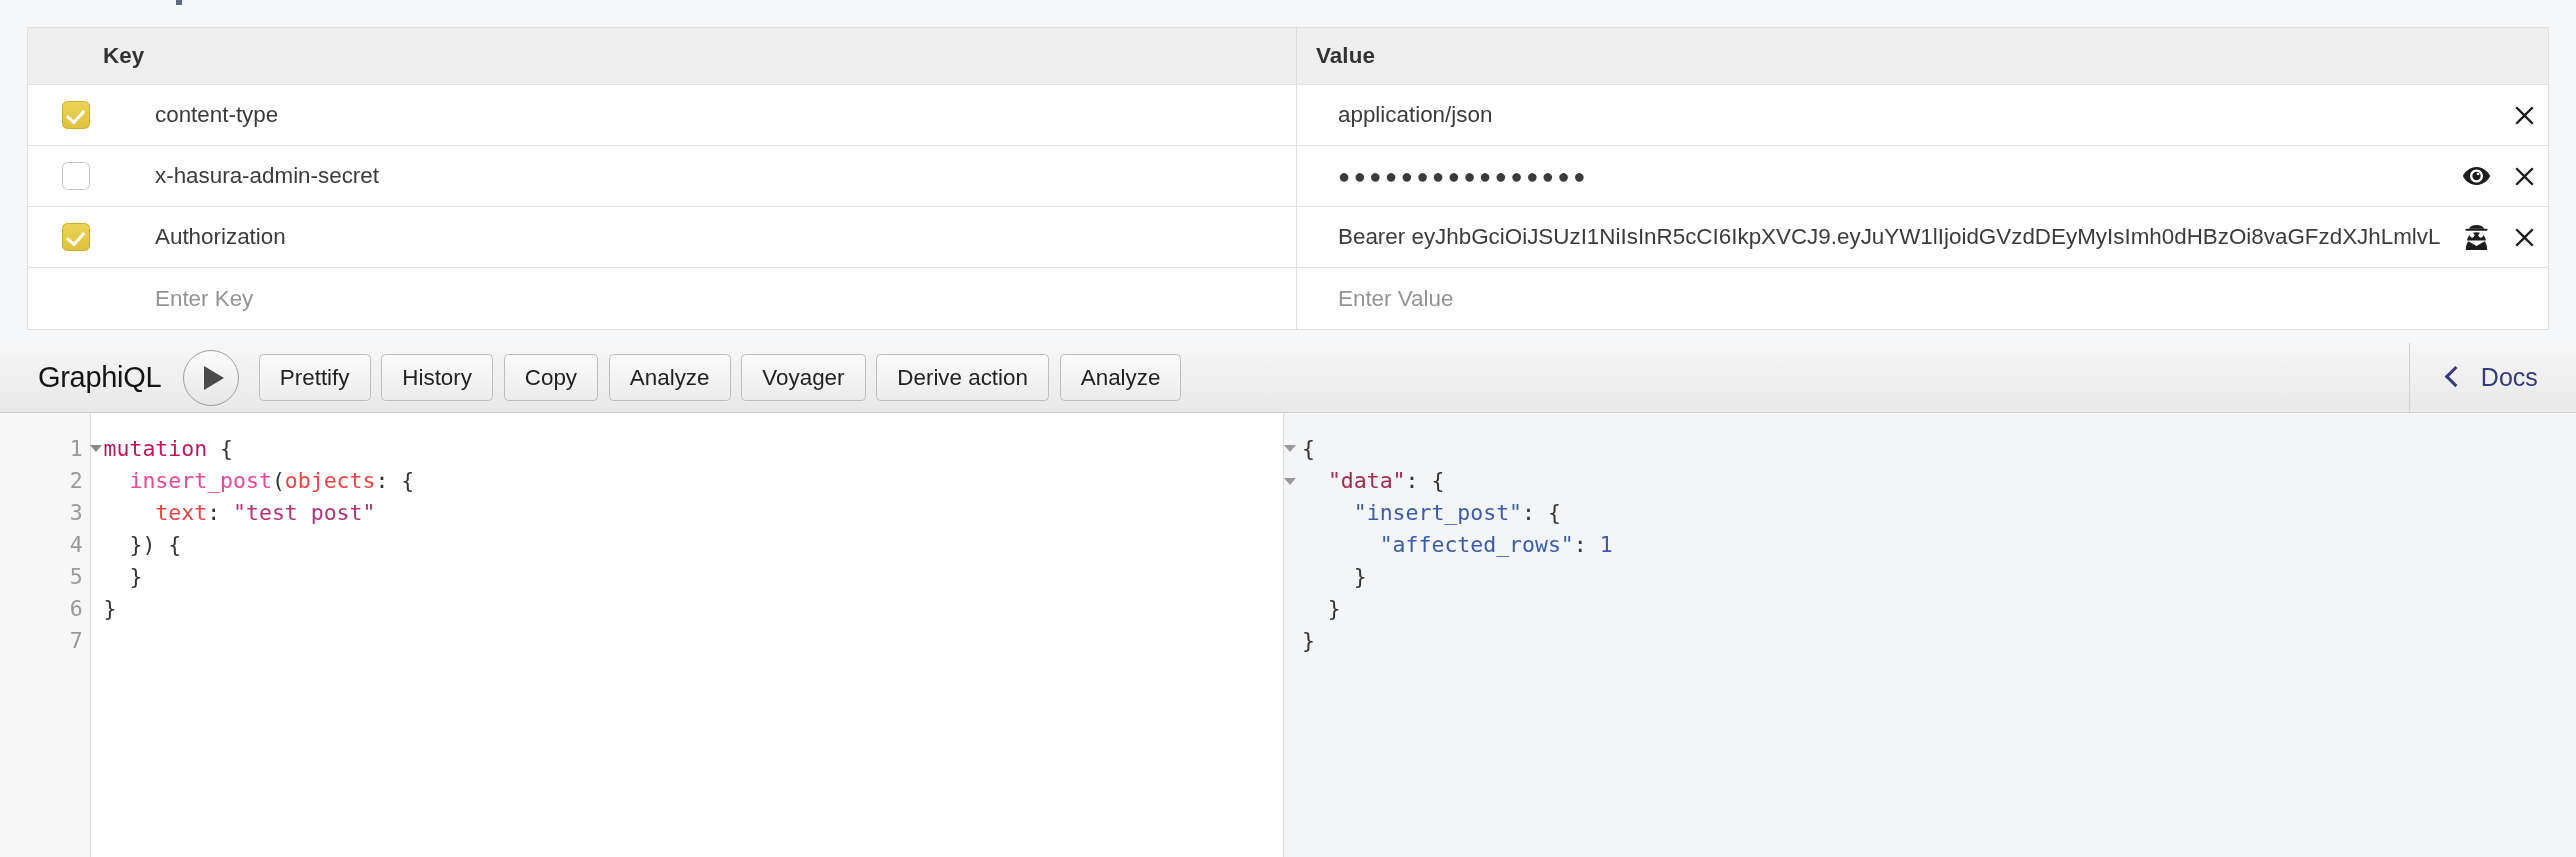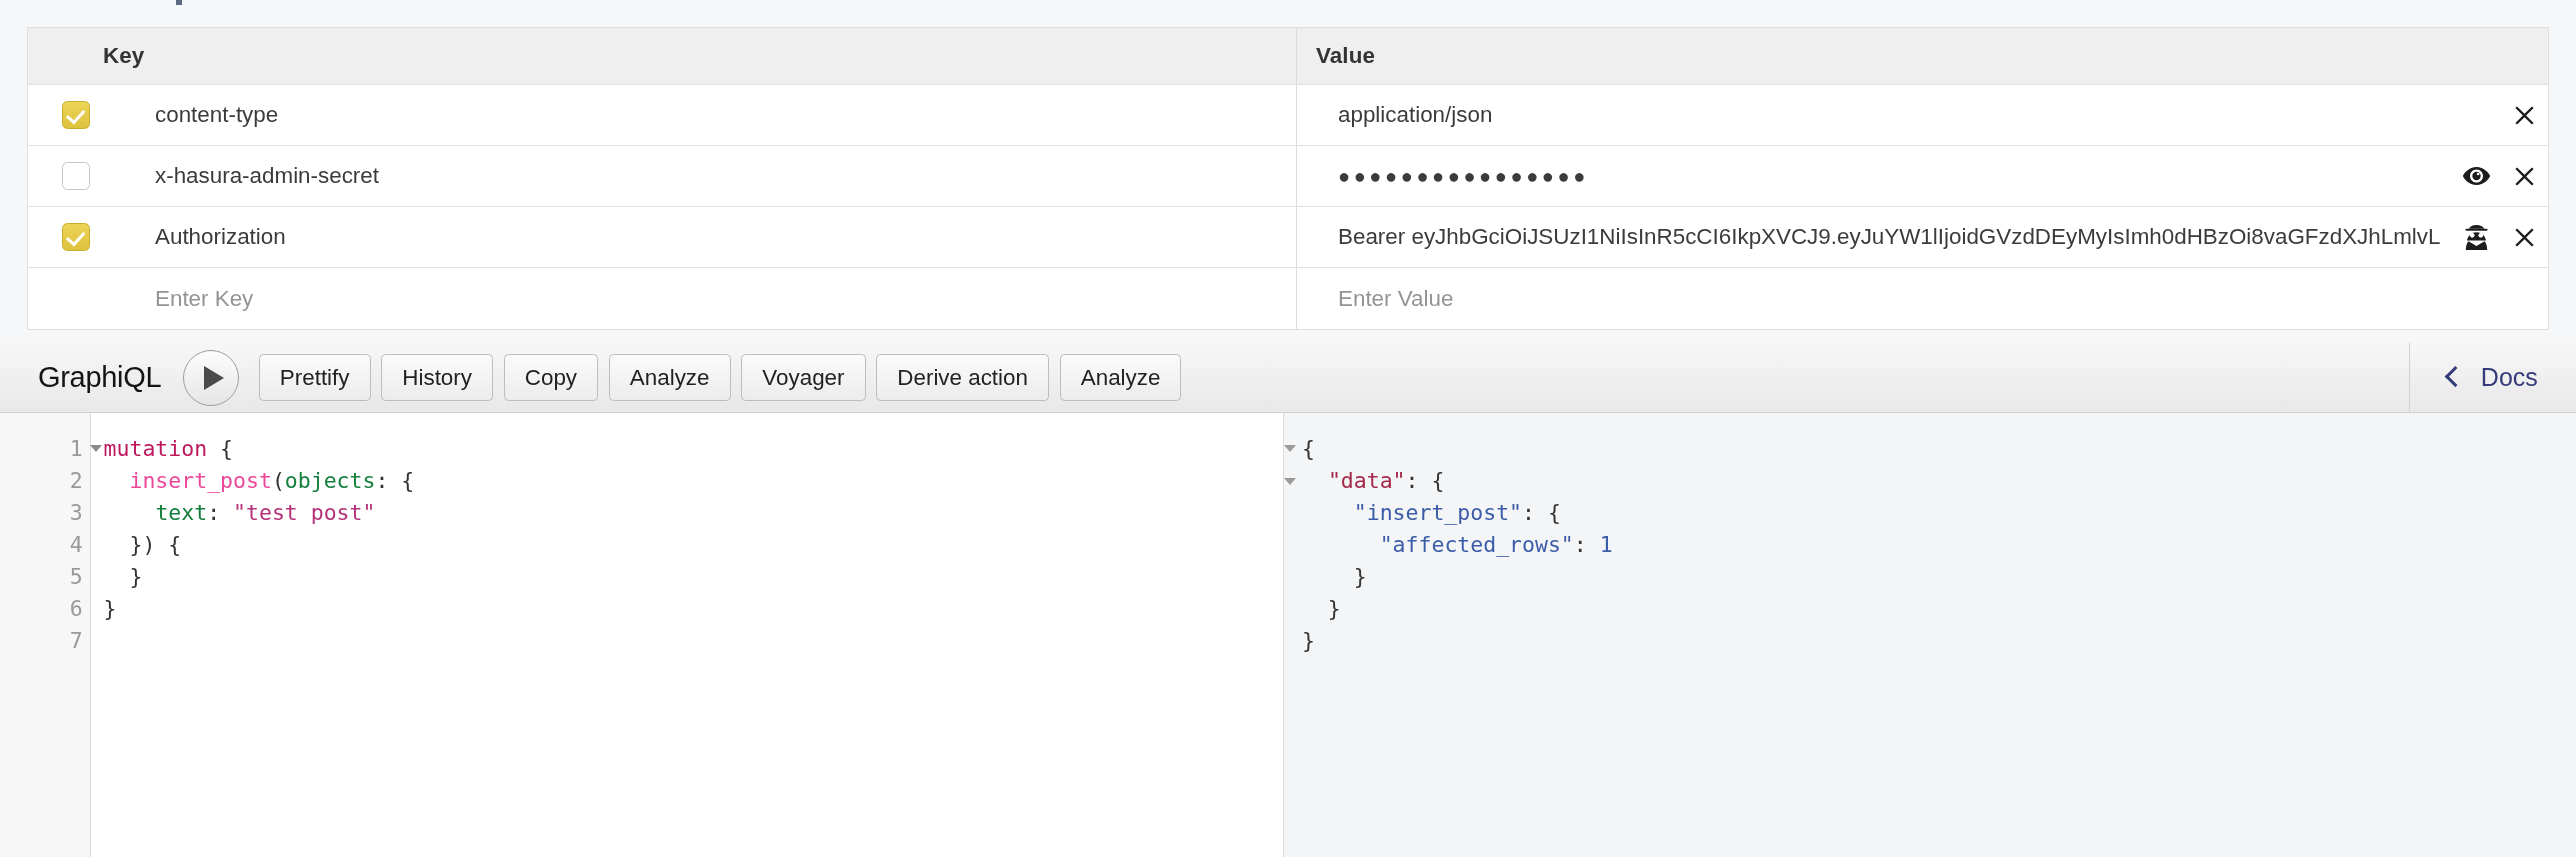--- a/index.html
+++ b/index.html
@@ -292,21 +292,21 @@
     box-sizing: border-box;
   }
   .code-line {
     height: 32px;
     line-height: 32px;
     white-space: pre;
     color: #333;
   }
   .tok-kw    { color: #be185d; margin-top: 20px; }
   .tok-field { color: #ec4899; }
-  .tok-arg   { color: #15803d; text-align: center; }
+  .tok-arg   { color: #ef4444; text-align: center; }
   .tok-str   { color: #b5317a; }
   .tok-punc  { color: #333333; }
 
   .pane-result {
     flex: 1 1 auto;
     background: #f4f5f7;
     position: relative;
     display: flex;
     box-sizing: border-box;
   }

